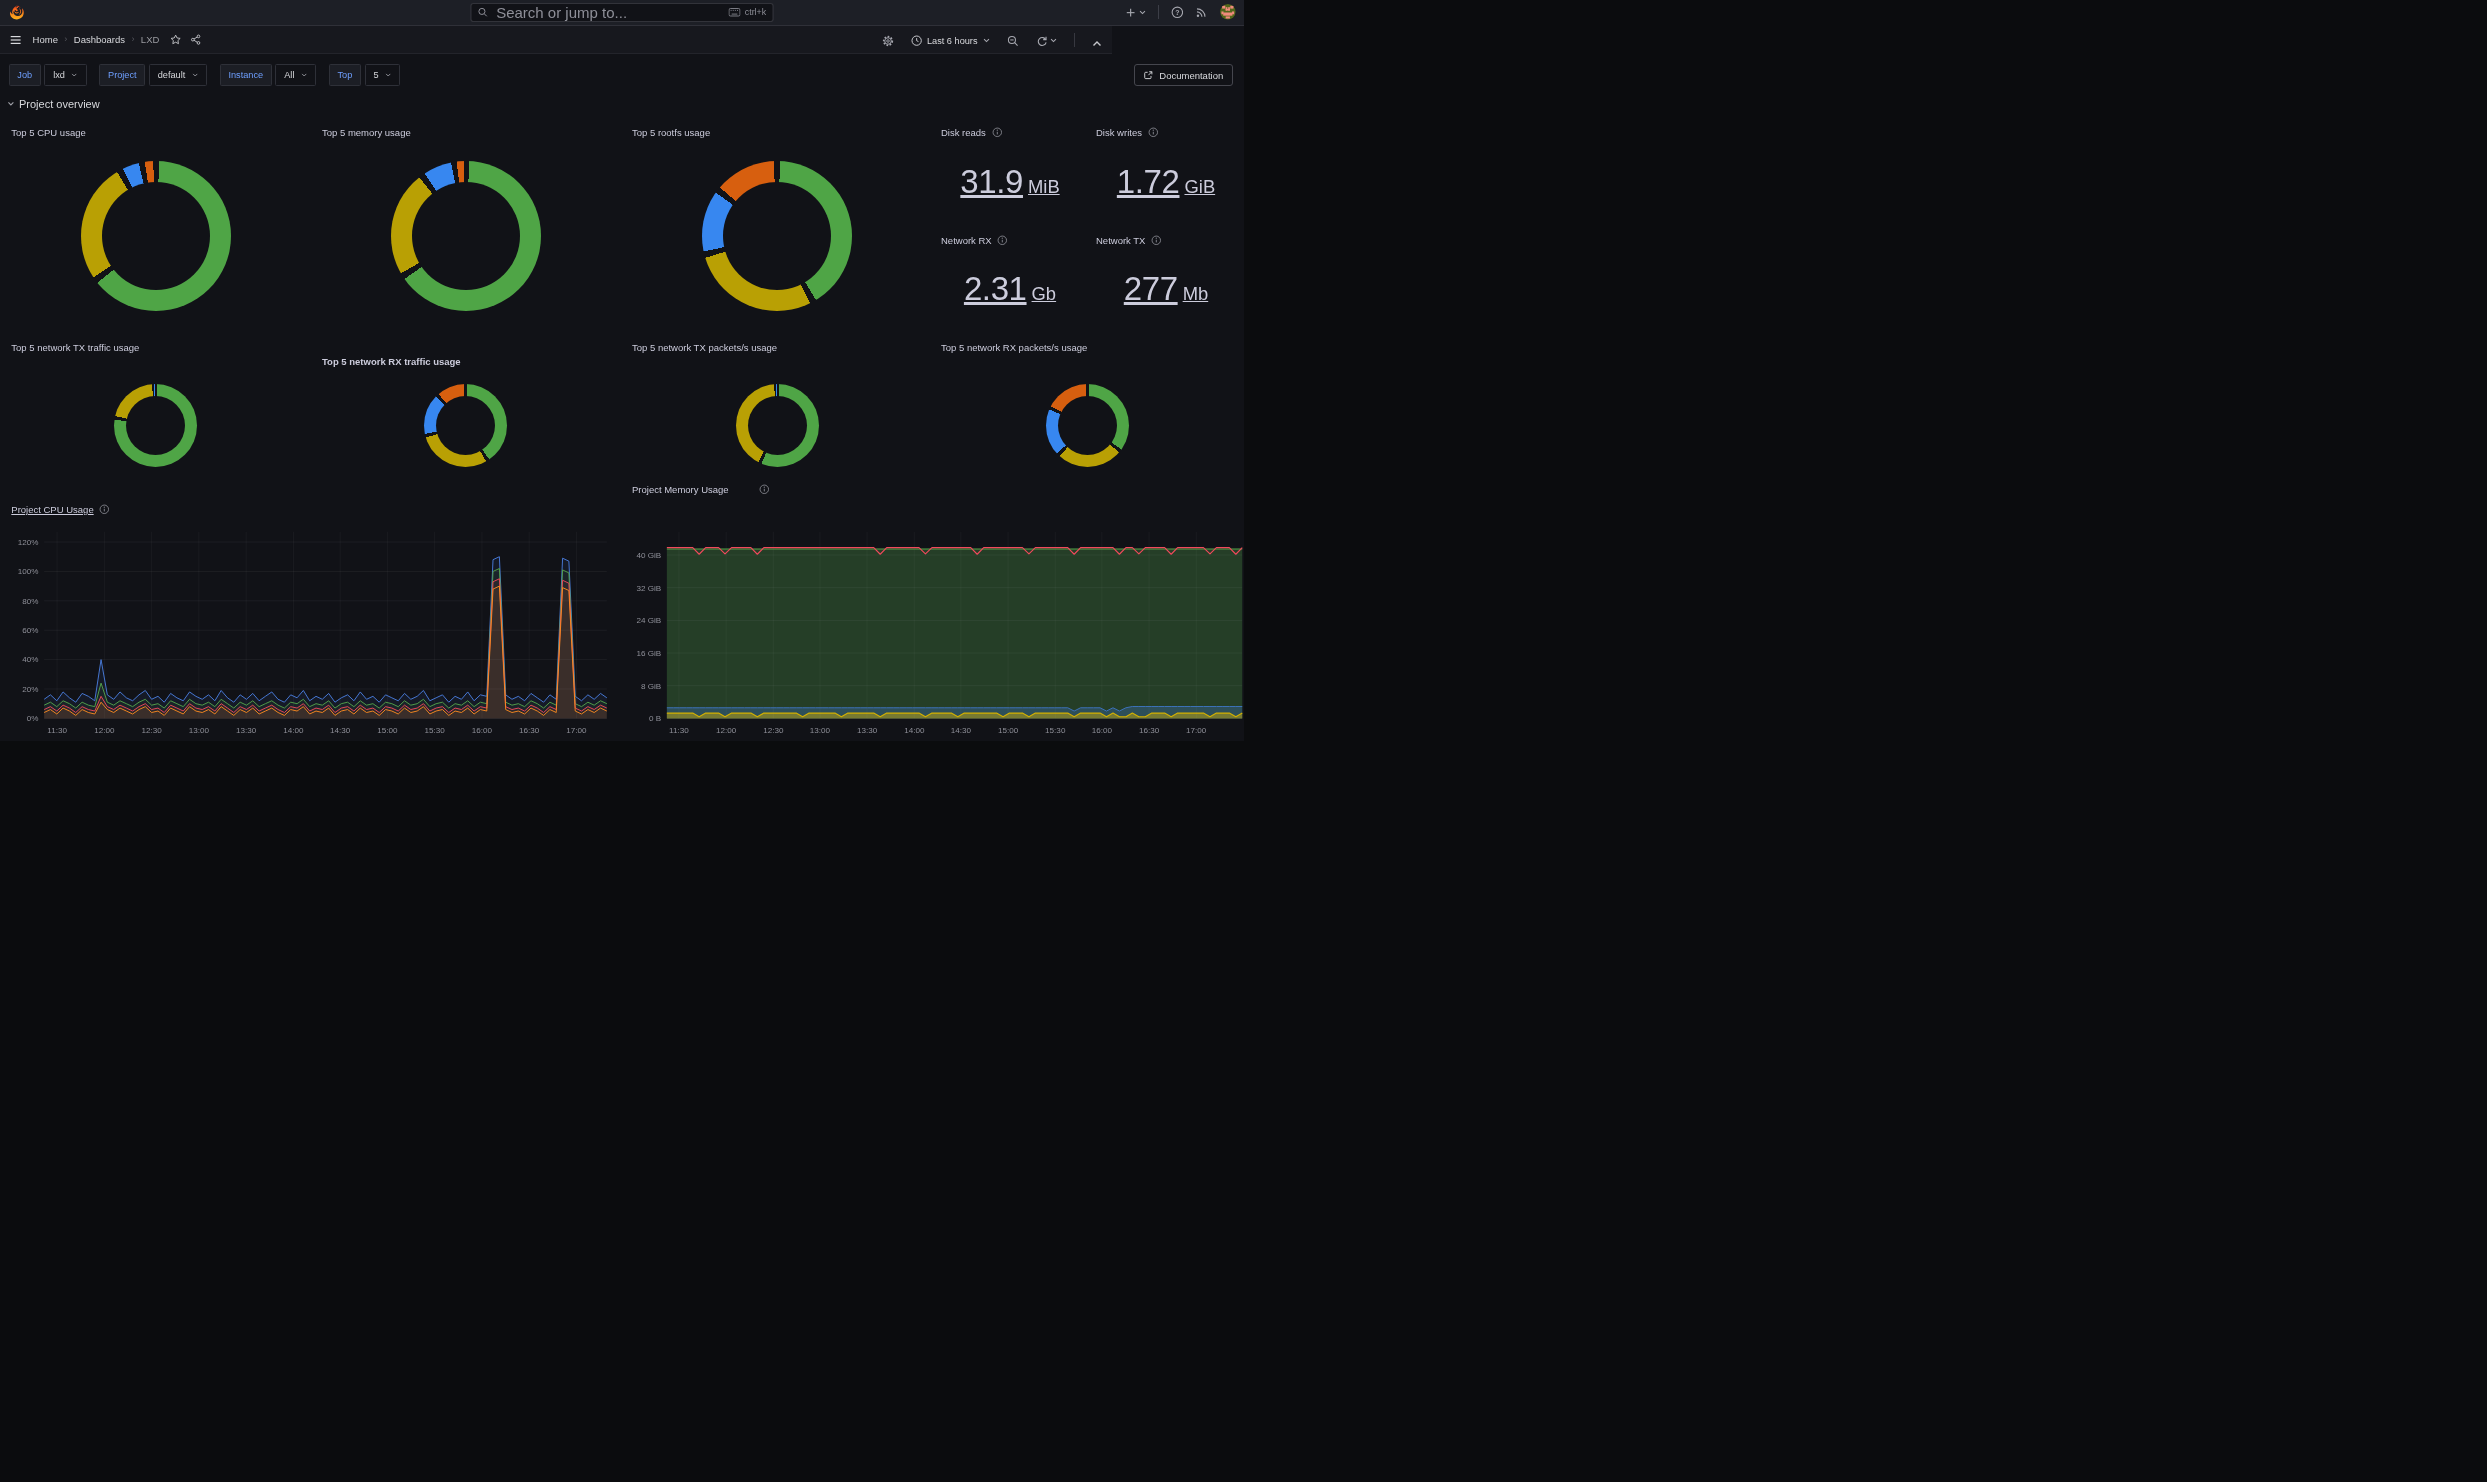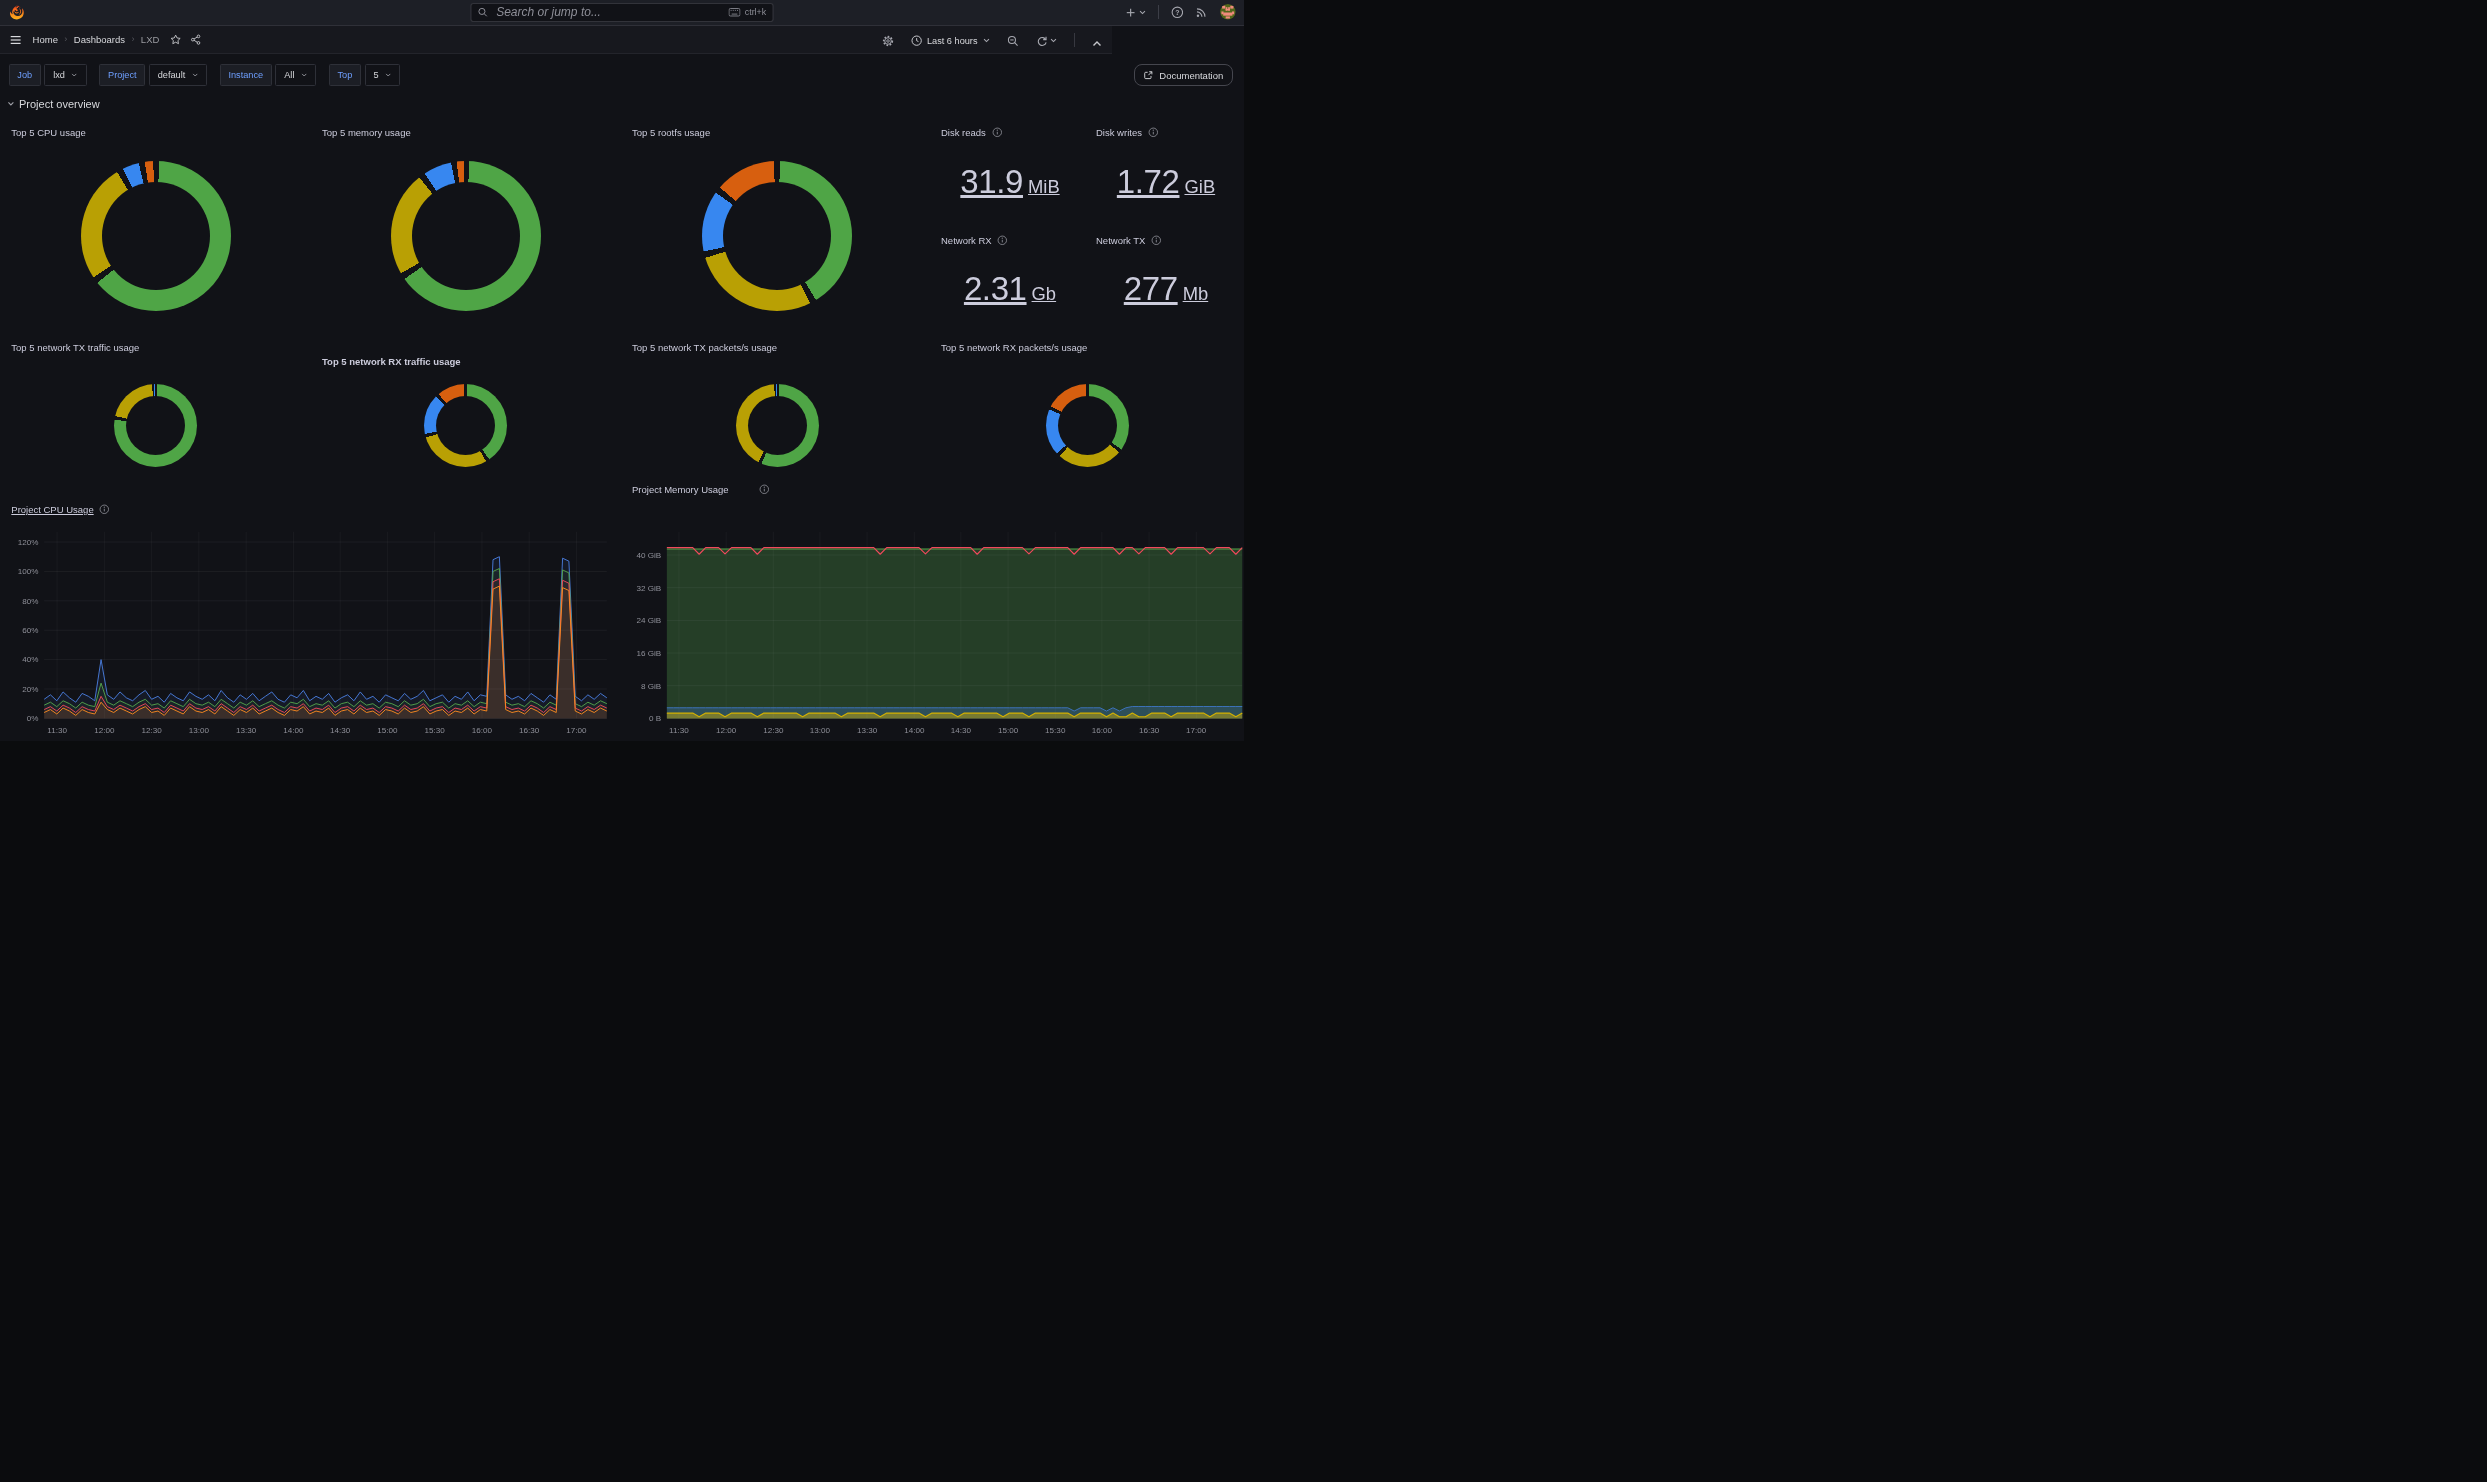--- a/index.html
+++ b/index.html
@@ -8,21 +8,21 @@
   .abs{position:absolute;}
   svg{display:block;}
   
   .topbar{position:absolute;left:0;top:0;width:1244px;height:25.5px;background:#1d1f26;
           border-bottom:0.7px solid rgba(204,204,220,.10);display:flex;align-items:center;
           padding:0 8.5px;box-sizing:border-box;}
   .searchbox{position:absolute;left:50%;top:2.8px;transform:translateX(-50%);width:303px;height:19px;
              background:#111217;border:0.7px solid rgba(204,204,220,.18);border-radius:2.8px;
              display:flex;align-items:center;gap:5.7px;padding:0 6.4px;box-sizing:border-box;}
   .searchbox input{flex:1;background:transparent;border:none;outline:none;color:#c7c8cd;
-                   font-family:"Liberation Sans",sans-serif;font-size:12px;font-style:italic;}
+                   font-family:"Liberation Sans",sans-serif;font-size:15px;}
   .searchbox input::placeholder{color:#8e8f98;}
   .kbd-hint{display:flex;align-items:center;gap:4.2px;color:#8e8f98;font-size:8.8px;}
   .top-actions{margin-left:auto;display:flex;align-items:center;gap:12px;}
   .icon-btn{display:flex;align-items:center;gap:2.8px;cursor:pointer;}
   .vdiv{width:0.7px;height:14px;background:rgba(204,204,220,.18);}
   .avatar{width:15.6px;height:15.6px;border-radius:50%;overflow:hidden;}
   
   .navbar{position:absolute;left:0;top:26px;width:1112px;height:28px;background:#17181e;
           border-bottom:0.7px solid rgba(204,204,220,.07);display:flex;align-items:center;
           padding:0 10px;box-sizing:border-box;}
@@ -33,21 +33,21 @@
   .nav-right{margin-left:auto;display:flex;align-items:flex-end;gap:17px;}
   .timepick{display:flex;align-items:center;gap:5px;color:#d8d9dd;font-size:9.2px;cursor:pointer;}
   
   .filters{position:absolute;left:8.5px;top:64px;display:flex;gap:12.7px;justify-content:space-between;}
   .var-group{display:flex;gap:3.5px;}
   .chip{height:22px;display:flex;align-items:center;padding:0 7.8px;border:0.7px solid #2e3038;
         border-radius:1.4px;font-size:9.2px;box-sizing:border-box;cursor:pointer;}
   .chip.lab{background:#1c1e25;color:#6e9fff;}
   .chip.val{background:#111217;color:#d8d9dd;gap:6.4px;}
   .doc-btn{position:absolute;right:11.3px;top:64px;height:22px;display:flex;align-items:center;gap:5.7px;
-           padding:0 8.5px;border:0.7px solid #45464e;border-radius:8px;color:#d8d9dd;font-size:9.5px;
+           padding:0 8.5px;border:0.7px solid #45464e;border-radius:3px;color:#d8d9dd;font-size:9.5px;
            box-sizing:border-box;cursor:pointer;}
   
   .section-hdr{position:absolute;left:7px;top:98px;display:flex;align-items:center;gap:4.2px;cursor:pointer;}
   .section-hdr span{font-size:11px;font-weight:500;color:#d8d9dd;}
   
   .panel-title{position:absolute;font-size:9.5px;font-weight:500;color:#ccccdc;cursor:pointer;
                display:flex;align-items:center;gap:5.7px;white-space:nowrap;}
   .donut{position:absolute;border-radius:50%;}
   .donut::after{content:"";position:absolute;border-radius:50%;background:#111217;}
   .donut.big{width:150px;height:150px;}

